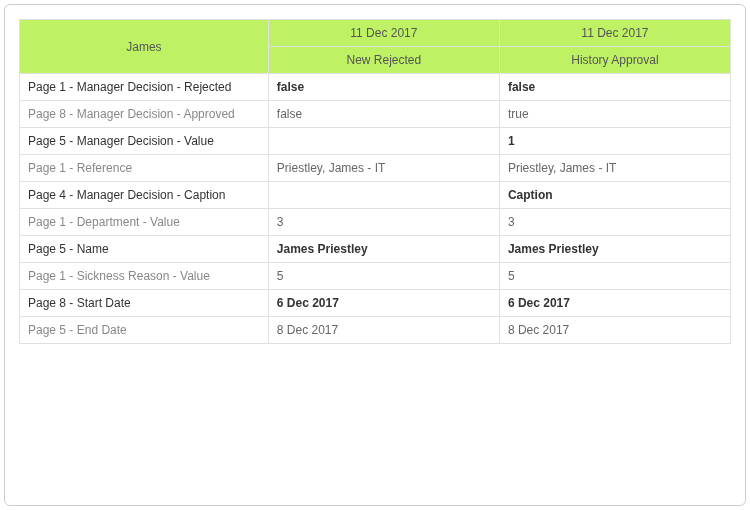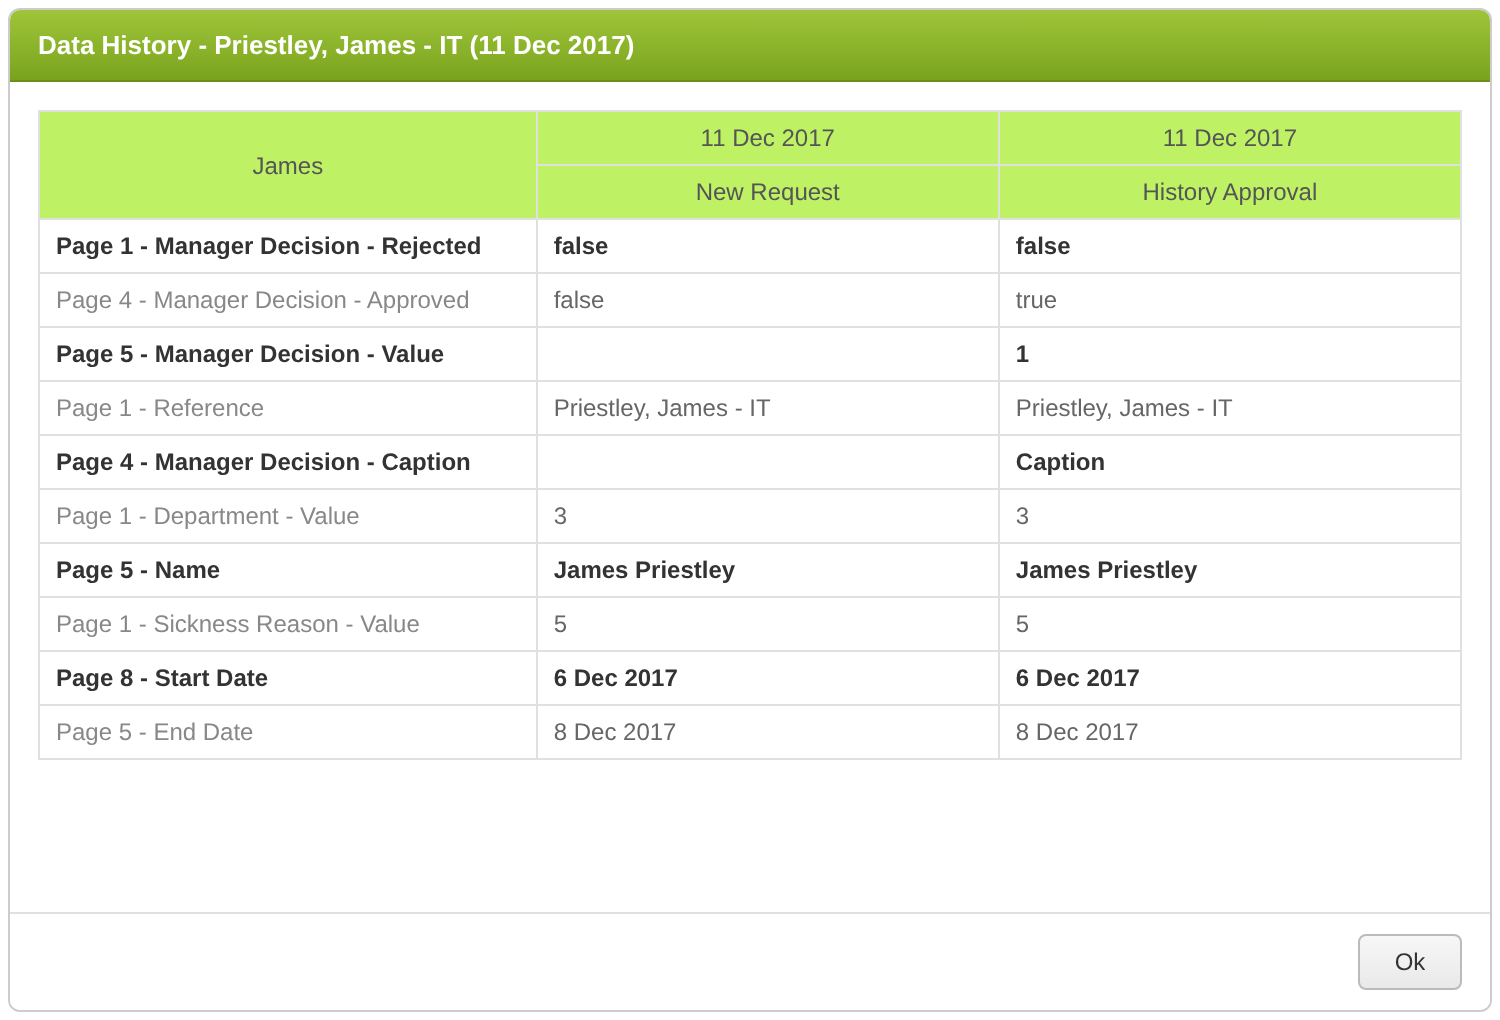--- a/index.html
+++ b/index.html
@@ -60,21 +60,21 @@
     vertical-align: middle;
   }
   table.history col.c0 { width: 35%; }
   table.history col.c1 { width: 32.5%; }
   table.history col.c2 { width: 32.5%; }
   table.history tbody tr td:first-child {
     color: #888;
   }
   table.history tbody tr.bold-row td:first-child {
     color: #333;
-    font-weight: bold;
+    font-weight: normal;
   }
   table.history tbody tr td {
     color: #666;
   }
   table.history tbody tr.bold-row td {
     color: #333;
     font-weight: bold;
   }
   .dialog-footer {
     border-top: 1px solid #e0e0e0;
@@ -92,48 +92,47 @@
     border: 1px solid #bbb;
     border-radius: 4px;
     text-align: center;
     cursor: pointer;
   }
 </style>
 </head>
 <body>
 
 <div class="dialog">
-  <div class="dialog-header">Data History - Priestley, James - IT (11 Dec 2017)</div>
 
   <div class="dialog-body">
     <table class="history">
       <colgroup>
         <col class="c0">
           <col class="c1">
           <col class="c2">
       </colgroup>
       <thead>
         <tr>
           <th rowspan="2" class="field-col">James</th>
           <th>11 Dec 2017</th>
           <th>11 Dec 2017</th>
         </tr>
         <tr>
-          <th>New Request</th>
+          <th>New Rejected</th>
           <th>History Approval</th>
         </tr>
       </thead>
       <tbody id="history-body">
           <tr class="bold-row">
             <td>Page 1 - Manager Decision - Rejected</td>
             <td>false</td>
             <td>false</td>
           </tr>
           <tr>
-            <td>Page 4 - Manager Decision - Approved</td>
+            <td>Page 8 - Manager Decision - Approved</td>
             <td>false</td>
             <td>true</td>
           </tr>
           <tr class="bold-row">
             <td>Page 5 - Manager Decision - Value</td>
             <td></td>
             <td>1</td>
           </tr>
           <tr>
             <td>Page 1 - Reference</td>
@@ -167,16 +166,13 @@
           </tr>
           <tr>
             <td>Page 5 - End Date</td>
             <td>8 Dec 2017</td>
             <td>8 Dec 2017</td>
           </tr>
         </tbody>
     </table>
   </div>
 
-  <div class="dialog-footer">
-    <span class="btn">Ok</span>
-  </div>
 </div>
 
 </body></html>

